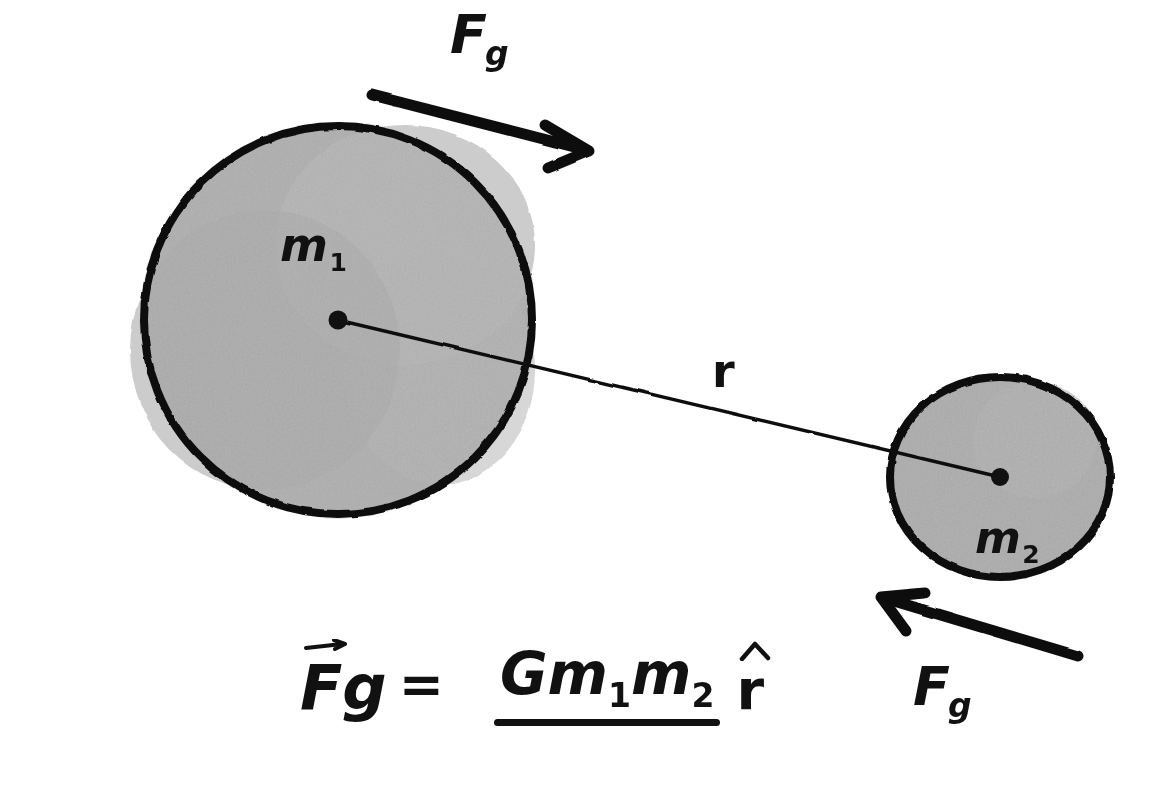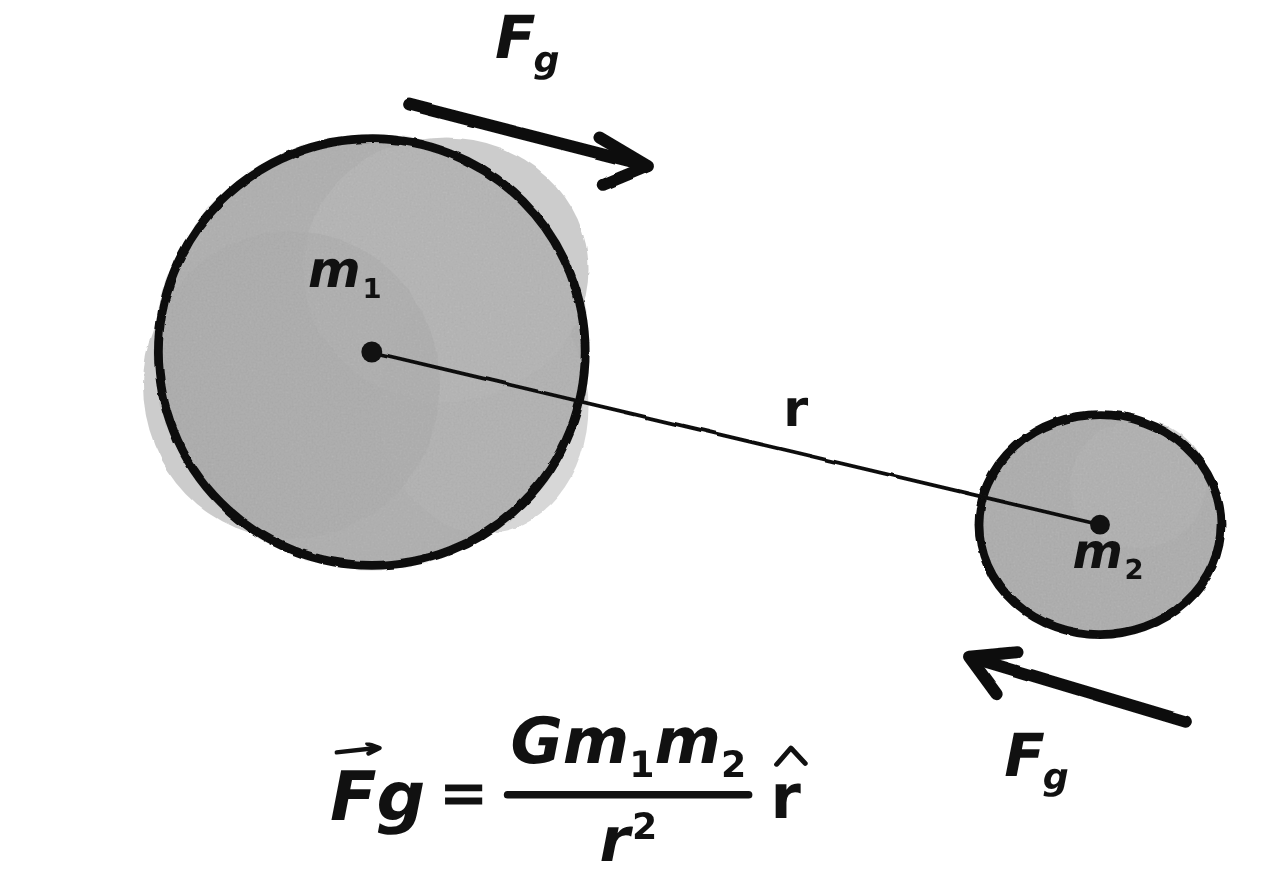--- a/index.html
+++ b/index.html
@@ -95,20 +95,21 @@
   .eq-equals {
     font-size: 54px;
     margin: 8px 14px 0 12px;
     font-style: normal;
   }
   .fraction {
     display: flex;
     flex-direction: column;
     align-items: center;
     margin-top: 4px;
+    margin-left: 36px;
   }
   .numerator {
     font-size: 58px;
     font-style: italic;
     padding: 0 6px 4px 6px;
   }
   .numerator .sub {
     font-size: 33px;
     font-style: normal;
     vertical-align: sub;
@@ -218,21 +219,21 @@
     <g filter="url(#inkJitter)">
       <path d="M 1078 656 L 884 598" stroke="#111111" stroke-width="11" stroke-linecap="round" fill="none"></path>
       <path d="M 925 593 L 881 597 L 906 631" stroke="#111111" stroke-width="11" stroke-linecap="round" stroke-linejoin="round" fill="none"></path>
     </g>
   </svg>
 
   <div class="hand-label mass-label" style="left:280px; top:222px;">
     <span>m</span><span class="sub">1</span>
   </div>
 
-  <div class="hand-label mass-label" style="left:975px; top:480px; font-size:44px;">
+  <div class="hand-label mass-label" style="left:975px; top:516px; font-size:44px;">
     <span>m</span><span class="sub">2</span>
   </div>
 
   <div class="hand-label r-label" style="left:712px; top:348px;">r</div>
 
   <div class="hand-label force-label" style="left:450px; top:8px;">
     <span>F</span><span class="sub">g</span>
   </div>
 
   <div class="hand-label force-label" style="left:913px; top:660px;">
@@ -249,23 +250,20 @@
       <span class="eq-F">F</span><span class="eq-F sub">g</span>
     </div>
 
     <span class="eq-equals">=</span>
 
     <div class="fraction">
       <div class="numerator">
         <span>G</span><span>m</span><span class="sub">1</span><span>m</span><span class="sub">2</span>
       </div>
       <div class="frac-bar"></div>
-      <div class="denominator">
-        <span>r</span><span class="sup">2</span>
-      </div>
     </div>
 
     <div class="eq-part hat-wrap">
       <svg class="hat-mark" viewBox="0 0 34 20">
         <path d="M 4 18 L 17 3 L 30 17" stroke="#111111" stroke-width="4.5" stroke-linecap="round" stroke-linejoin="round" fill="none"></path>
       </svg>
       <span class="eq-rhat">r</span>
     </div>
 
   </div>

